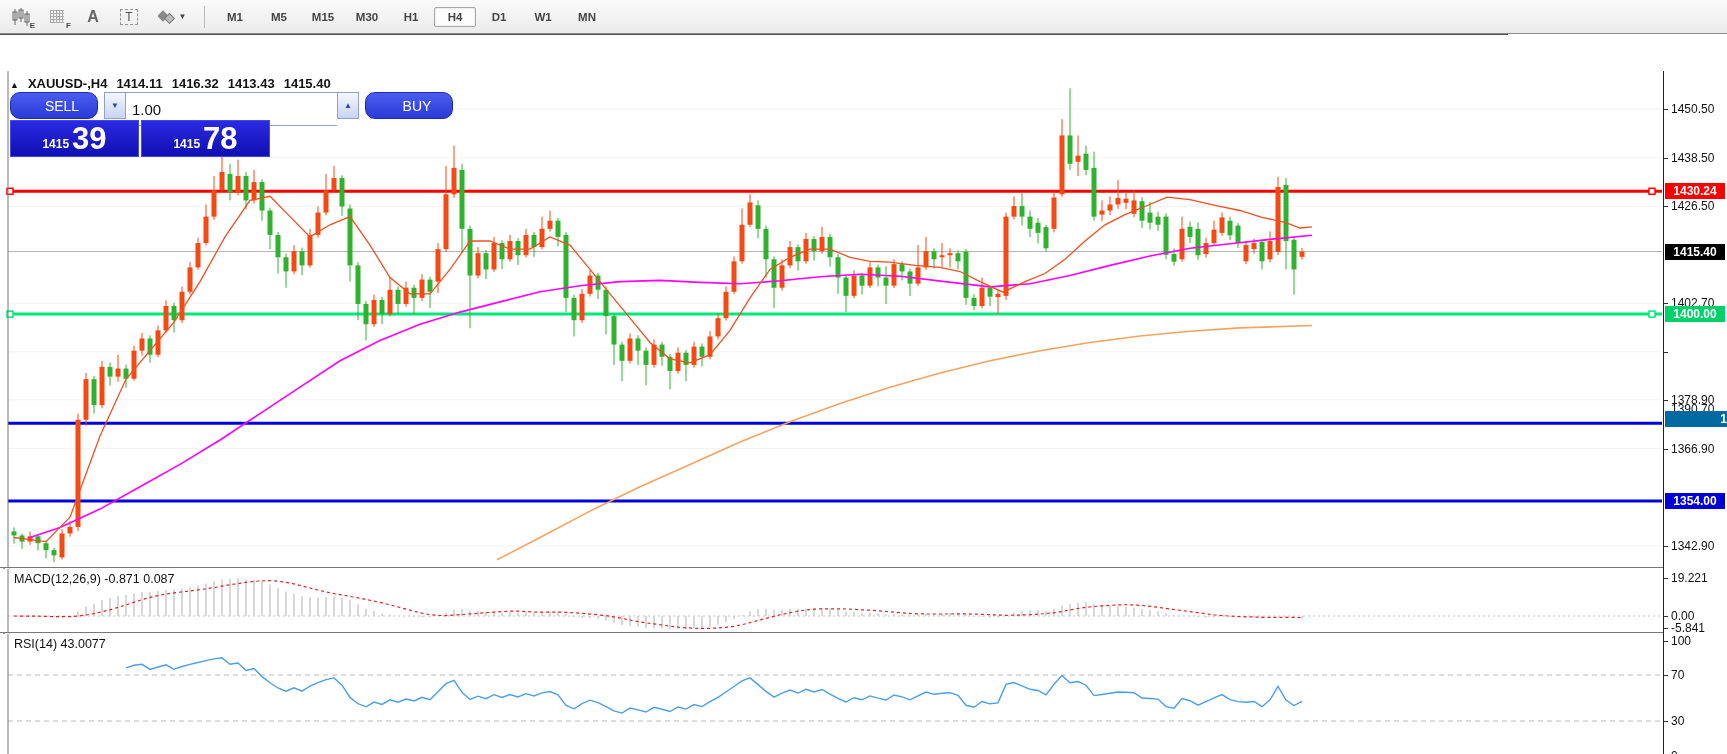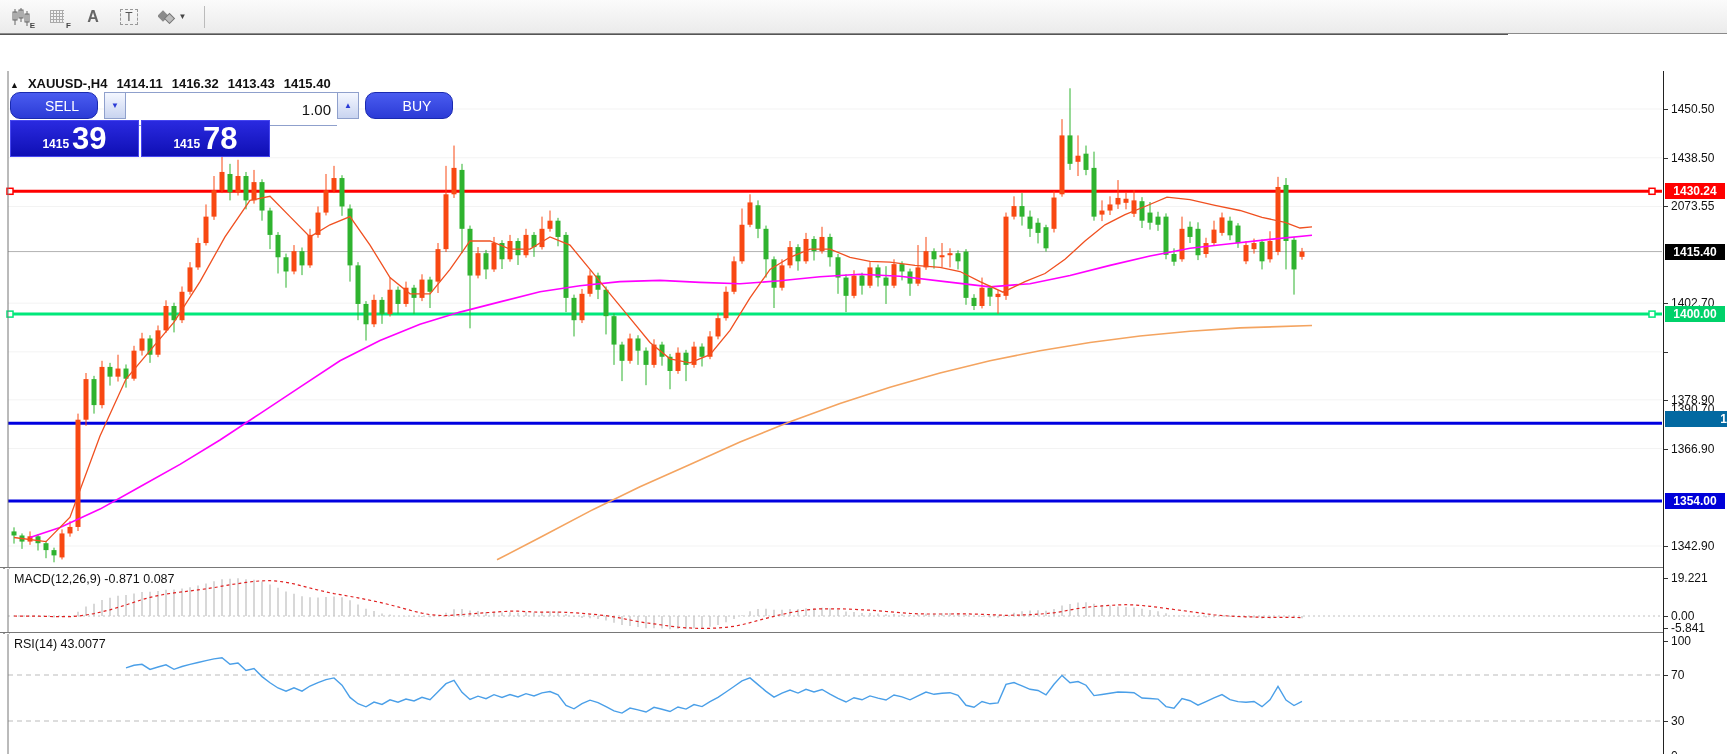--- a/index.html
+++ b/index.html
@@ -25,21 +25,21 @@
   .pane svg{position:absolute;left:0;top:0;}
   
   #symbol-bar{position:absolute;left:10px;top:5px;font-size:13px;font-weight:bold;color:#111;white-space:nowrap;}
   #symbol-bar span{margin-right:9px;}
   #symbol-arrow{font-size:9px;margin-right:4px;}
   
   #trade-panel{position:absolute;left:10px;top:21px;width:258px;}
   #tp-row1{display:flex;height:27px;}
   .tp-btn{flex:0 0 70px;background:linear-gradient(#4a5cf0,#2b3bd6);border:1px solid #1a2ab0;color:#fff;font-size:14px;font-weight:normal;display:flex;align-items:center;justify-content:center;cursor:pointer;border-radius:10px;padding-left:16px;}
   .tp-spin{flex:0 0 20px;background:linear-gradient(#f4f7ff,#c9d4f0);border:1px solid #8fa0cc;color:#2b3bd6;font-size:8px;display:flex;align-items:center;justify-content:center;cursor:pointer;}
-  #tp-vol{flex:0 0 84px;border:1px solid #8fa0cc;border-left:none;border-right:none;font-size:15px;text-align:right;padding:16px 6px;font-family:"Liberation Sans",sans-serif;color:#111;}
+  #tp-vol{flex:0 0 84px;border:1px solid #8fa0cc;border-left:none;border-right:none;font-size:15px;padding:16px 6px;font-family:"Liberation Sans",sans-serif;color:#111;}
   #tp-row2{display:flex;height:37px;margin-top:1px;}
   .tp-quote{flex:0 0 127px;background:linear-gradient(#2a2ae0,#0f0fb4);border:1px solid #4646f0;color:#fff;display:flex;align-items:flex-end;justify-content:center;padding-bottom:2px;cursor:pointer;}
   .tp-quote+.tp-quote{margin-left:2px;}
   .tp-big{font-size:31px;font-weight:bold;line-height:30px;margin-left:3px;}
   .tp-small{font-size:12px;font-weight:bold;line-height:20px;}
   
   #annotation{position:absolute;left:1082px;top:55px;font-size:45px;font-weight:bold;color:#ff1c1c;letter-spacing:1px;white-space:nowrap;}
   
   .ind-label{position:absolute;left:14px;top:3px;font-size:12.5px;color:#111;white-space:nowrap;}
   
@@ -76,20 +76,31 @@
       <span class="tb-t">T</span>
     </div>
     <div class="tb-icon" style="width:44px">
       <svg width="18" height="14" viewBox="0 0 18 14">
         <rect x="1" y="2" width="8" height="8" transform="rotate(45 5 6)" fill="#8a8a8a"></rect>
         <rect x="8" y="5" width="7" height="7" transform="rotate(45 11.5 8.5)" fill="#bdbdbd" stroke="#777"></rect>
       </svg>
       <span class="caret">▼</span>
     </div>
     <div class="tb-sep"></div>
+    <div id="tf-buttons" style="display:flex">
+        <div class="tf-btn">M1</div>
+        <div class="tf-btn">M5</div>
+        <div class="tf-btn">M15</div>
+        <div class="tf-btn">M30</div>
+        <div class="tf-btn">H1</div>
+        <div class="tf-btn active">H4</div>
+        <div class="tf-btn">D1</div>
+        <div class="tf-btn">W1</div>
+        <div class="tf-btn">MN</div>
+      </div>
   </div>
 
   <div id="chart-window">
     <div id="left-edge"></div>
 
     <div id="pane-main" class="pane">
       <svg id="svg-main" width="1663" height="496">
           <line x1="8" y1="38" x2="1662" y2="38" stroke="#f3f3f3" stroke-width="1"></line>
           <line x1="8" y1="86.7404" x2="1662" y2="86.7404" stroke="#f3f3f3" stroke-width="1"></line>
           <line x1="8" y1="135.4808" x2="1662" y2="135.4808" stroke="#f3f3f3" stroke-width="1"></line>
@@ -642,21 +653,21 @@
         </svg>
       <div class="ind-label"><span>RSI(14)</span> <span>43.0077</span></div>
     </div>
 
     <div id="price-axis">
         <div class="ax-tick" style="top: 38px;"></div>
         <div class="ax-label" style="top: 31px;">1450.50</div>
         <div class="ax-tick" style="top: 86.7404px;"></div>
         <div class="ax-label" style="top: 79.7404px;">1438.50</div>
         <div class="ax-tick" style="top: 135.481px;"></div>
-        <div class="ax-label" style="top: 128.481px;">2073.55</div>
+        <div class="ax-label" style="top: 128.481px;">1426.50</div>
         <div class="ax-tick" style="top: 232.149px;"></div>
         <div class="ax-label" style="top: 225.149px;">1402.70</div>
         <div class="ax-tick" style="top: 280.89px;"></div>
         <div class="ax-label" style="top: 283px; margin-top: 48px;">1390.70</div>
         <div class="ax-tick" style="top: 328.818px;"></div>
         <div class="ax-label" style="top: 321.818px;">1378.90</div>
         <div class="ax-tick" style="top: 377.558px;"></div>
         <div class="ax-label" style="top: 370.558px;">1366.90</div>
         <div class="ax-tick" style="top: 475.039px;"></div>
         <div class="ax-label" style="top: 468.039px;">1342.90</div>

